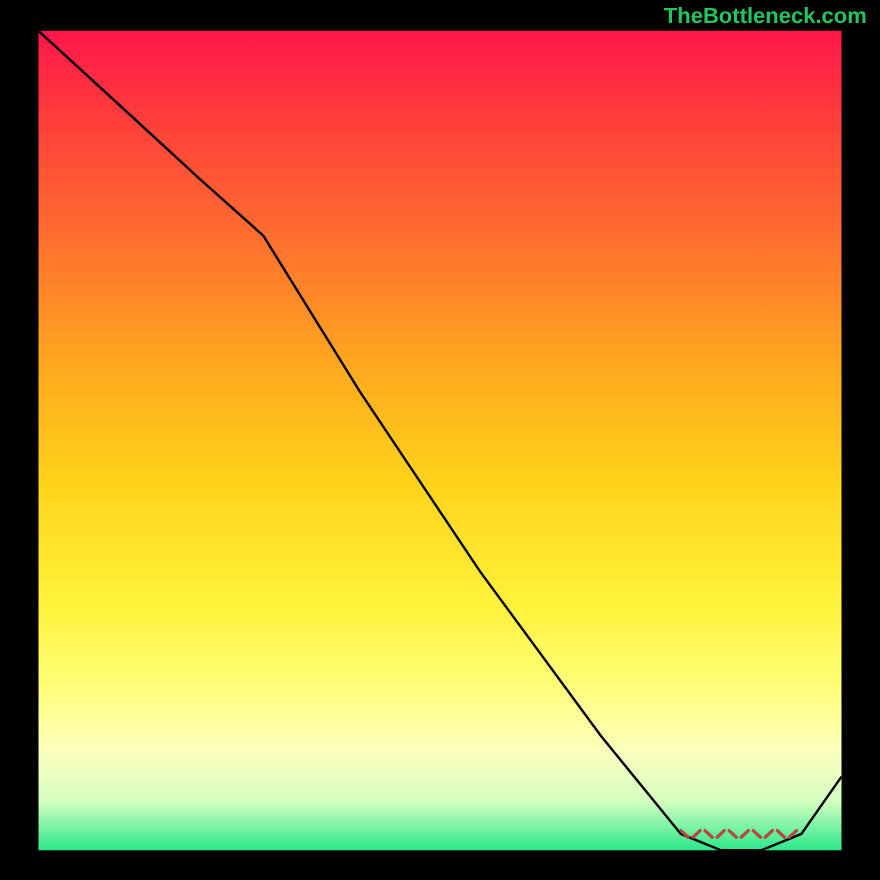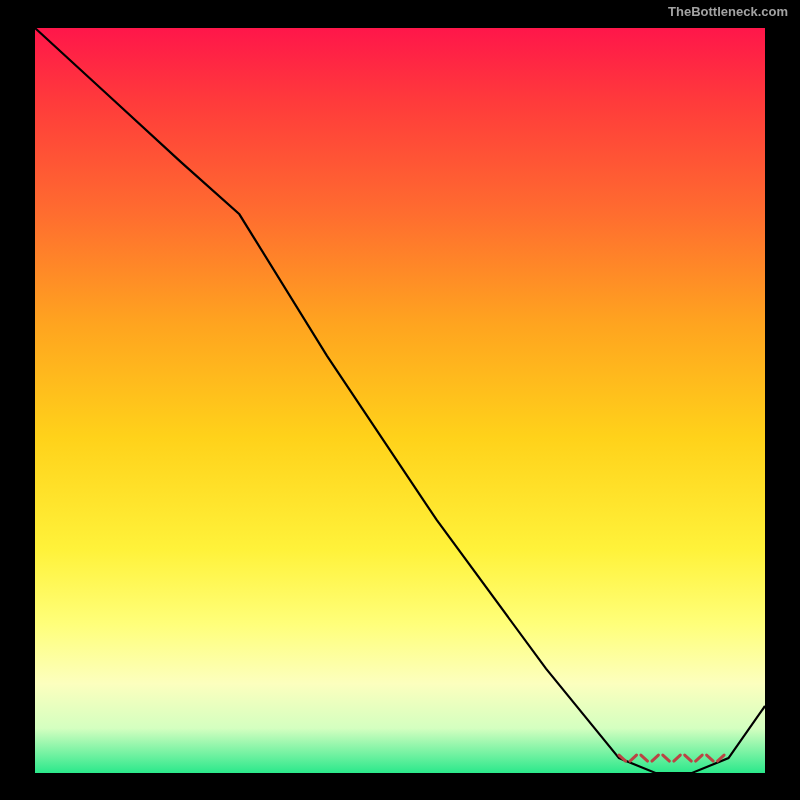--- a/index.html
+++ b/index.html
@@ -8,22 +8,22 @@
     height: 800px;
     background: #000;
     position: relative;
     font-family: Arial, sans-serif;
     overflow: hidden;
   }
   .watermark {
     position: absolute;
     top: 4px;
     right: 12px;
-    color: #a3a3a3;
-    font-size: 13px;
+    color: #22c55e;
+    font-size: 20px;
     font-weight: bold;
     z-index: 10;
   }
   .plot-area {
     position: absolute;
     left: 35px;
     top: 28px;
     width: 730px;
     height: 745px;
     background: linear-gradient(to bottom,

